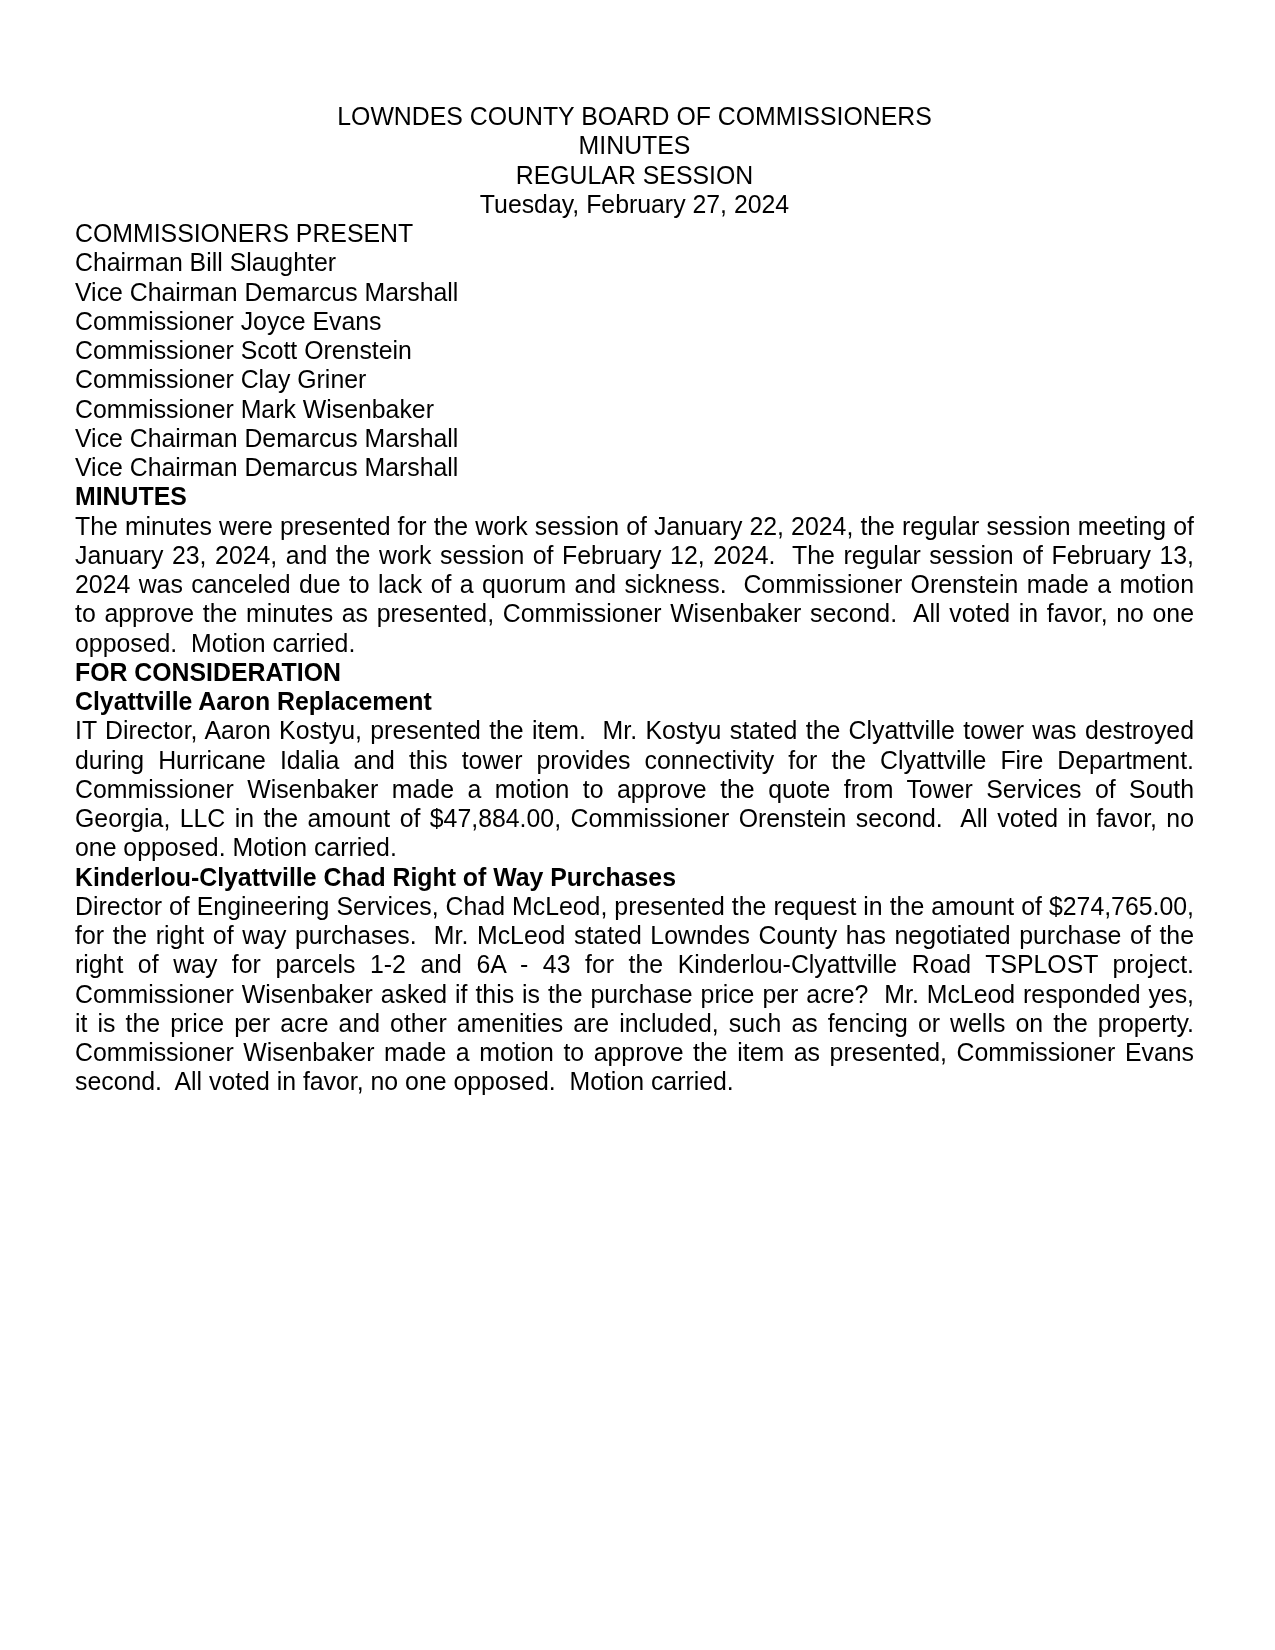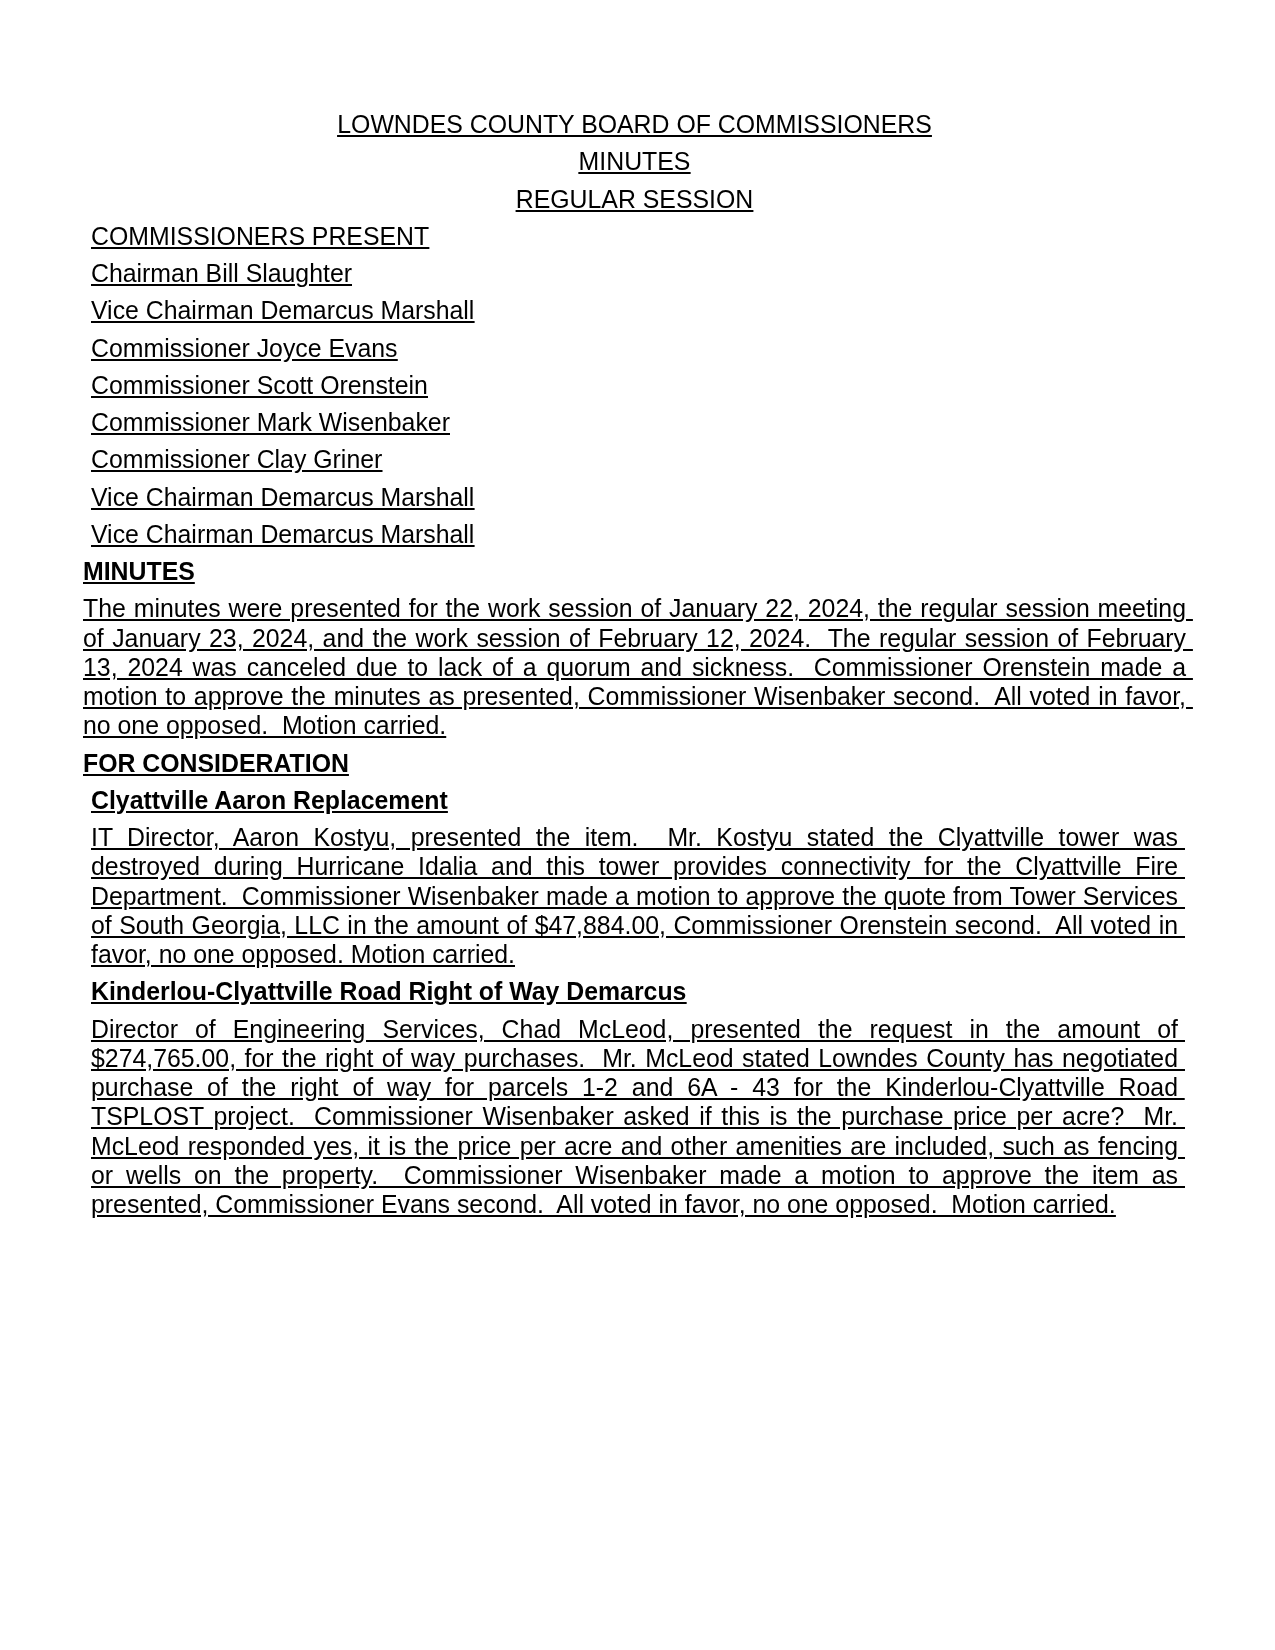--- a/index.html
+++ b/index.html
@@ -14,23 +14,22 @@
     box-sizing: border-box;
     padding: 102px 81px 0 75px;
     background: #ffffff;
     color: #000000;
     font-family: "Liberation Sans", sans-serif;
     font-size: 24.85px;
     line-height: 29.25px;
     overflow: hidden;
   }
   .page div, .page p, .page section, .page header {
-    margin: 8px;
+    margin: 0;
     padding: 0;
-    text-decoration: underline;
   }
   .doc-header { text-align: center; }
   .bold { font-weight: bold; }
   .para {
     text-align: justify;
     white-space: pre-wrap;
   }
   
   .s-attendance   { margin-top: 107px; }
   .s-call         { margin-top: 30px; }
@@ -43,30 +42,31 @@
 </style>
 </head>
 <body>
 
 <div class="page">
 
   <header class="doc-header">
     <div>LOWNDES COUNTY BOARD OF COMMISSIONERS</div>
     <div>MINUTES</div>
     <div>REGULAR SESSION</div>
+    <div>Tuesday, February 27, 2024</div>
   </header>
 
   <section class="s-attendance">
     <div>COMMISSIONERS PRESENT</div>
     <div>Chairman Bill Slaughter</div>
     <div>Vice Chairman Demarcus Marshall</div>
     <div>Commissioner Joyce Evans</div>
     <div>Commissioner Scott Orenstein</div>
+    <div>Commissioner Clay Griner</div>
     <div>Commissioner Mark Wisenbaker</div>
-    <div>Commissioner Clay Griner</div>
   </section>
 
 
   <section class="s-invocation">
     <div>Vice Chairman Demarcus Marshall</div>
   </section>
 
   <section class="s-pledge">
     <div>Vice Chairman Demarcus Marshall</div>
   </section>
@@ -75,17 +75,17 @@
   <div class="para s-minutes-p">The minutes were presented for the work session of January 22, 2024, the regular session meeting of January 23, 2024, and the work session of February 12, 2024.  The regular session of February 13, 2024 was canceled due to lack of a quorum and sickness.  Commissioner Orenstein made a motion to approve the minutes as presented, Commissioner Wisenbaker second.  All voted in favor, no one opposed.  Motion carried.</div>
 
   <div class="bold s-forcons">FOR CONSIDERATION</div>
 
   <section class="s-item">
     <div class="bold">Clyattville Aaron Replacement</div>
     <div class="para">IT Director, Aaron Kostyu, presented the item.  Mr. Kostyu stated the Clyattville tower was destroyed during Hurricane Idalia and this tower provides connectivity for the Clyattville Fire Department.  Commissioner Wisenbaker made a motion to approve the quote from Tower Services of South Georgia, LLC in the amount of $47,884.00, Commissioner Orenstein second.  All voted in favor, no one opposed. Motion carried.</div>
   </section>
 
   <section class="s-item">
-    <div class="bold">Kinderlou-Clyattville Road Right of Way Demarcus</div>
+    <div class="bold">Kinderlou-Clyattville Chad Right of Way Purchases</div>
     <div class="para">Director of Engineering Services, Chad McLeod, presented the request in the amount of $274,765.00, for the right of way purchases.  Mr. McLeod stated Lowndes County has negotiated purchase of the right of way for parcels 1-2 and 6A - 43 for the Kinderlou-Clyattville Road TSPLOST project.  Commissioner Wisenbaker asked if this is the purchase price per acre?  Mr. McLeod responded yes, it is the price per acre and other amenities are included, such as fencing or wells on the property.  Commissioner Wisenbaker made a motion to approve the item as presented, Commissioner Evans second.  All voted in favor, no one opposed.  Motion carried.</div>
   </section>
 
 </div>
 
 </body></html>

